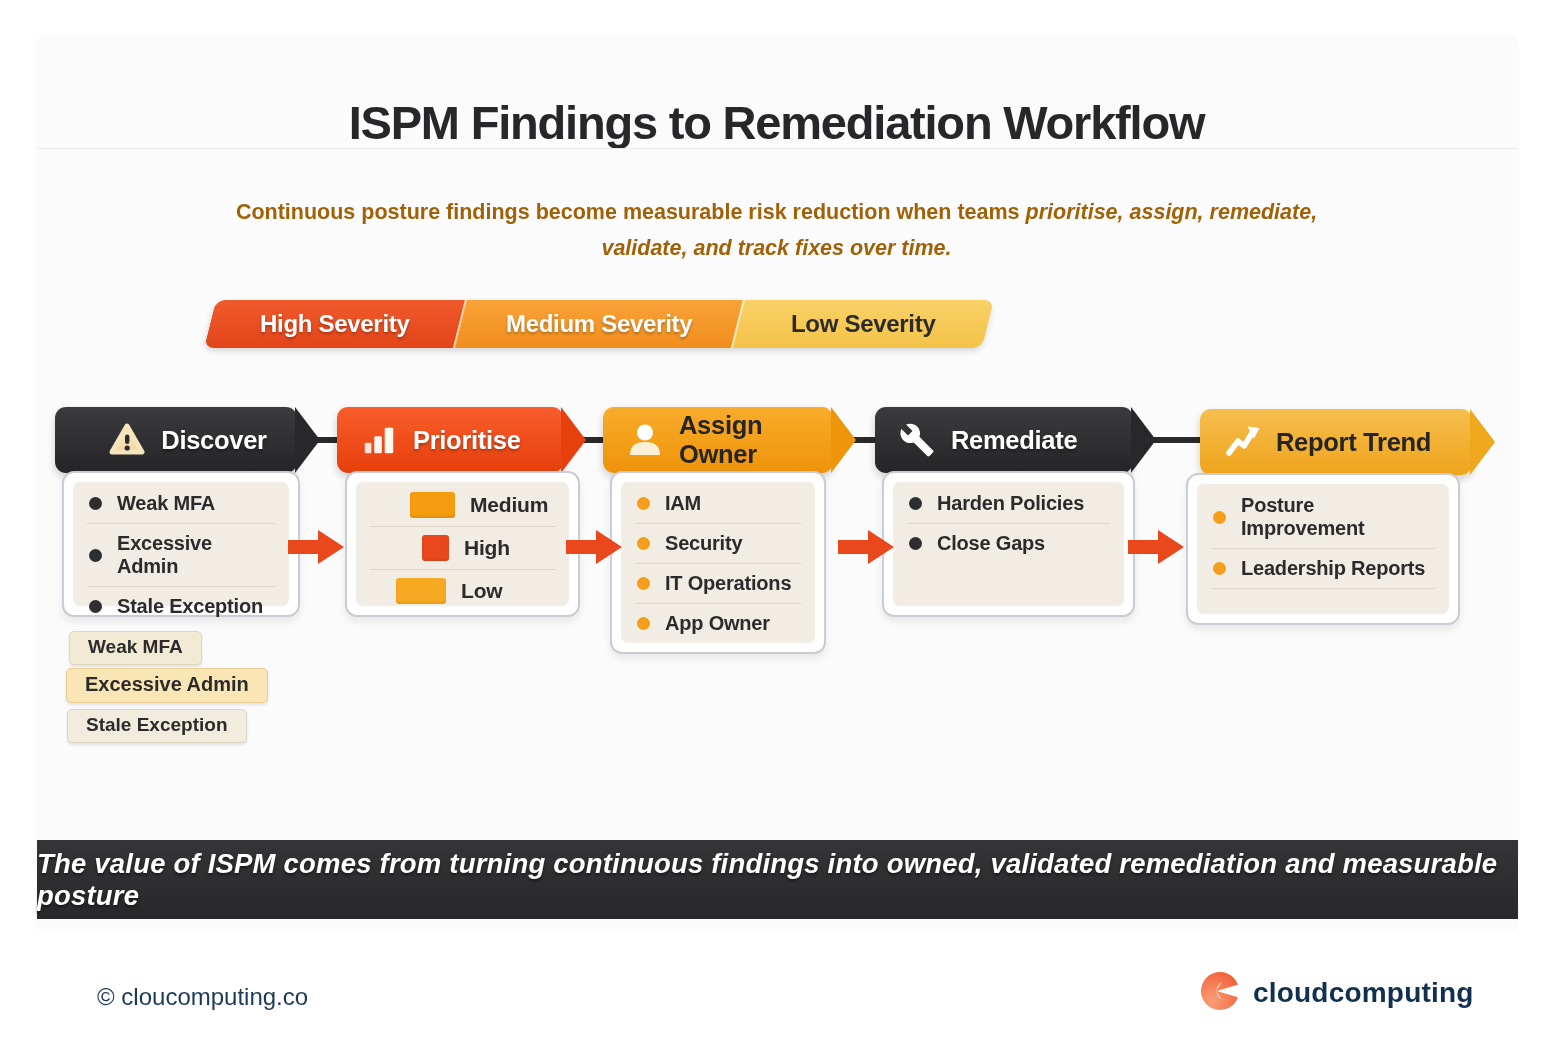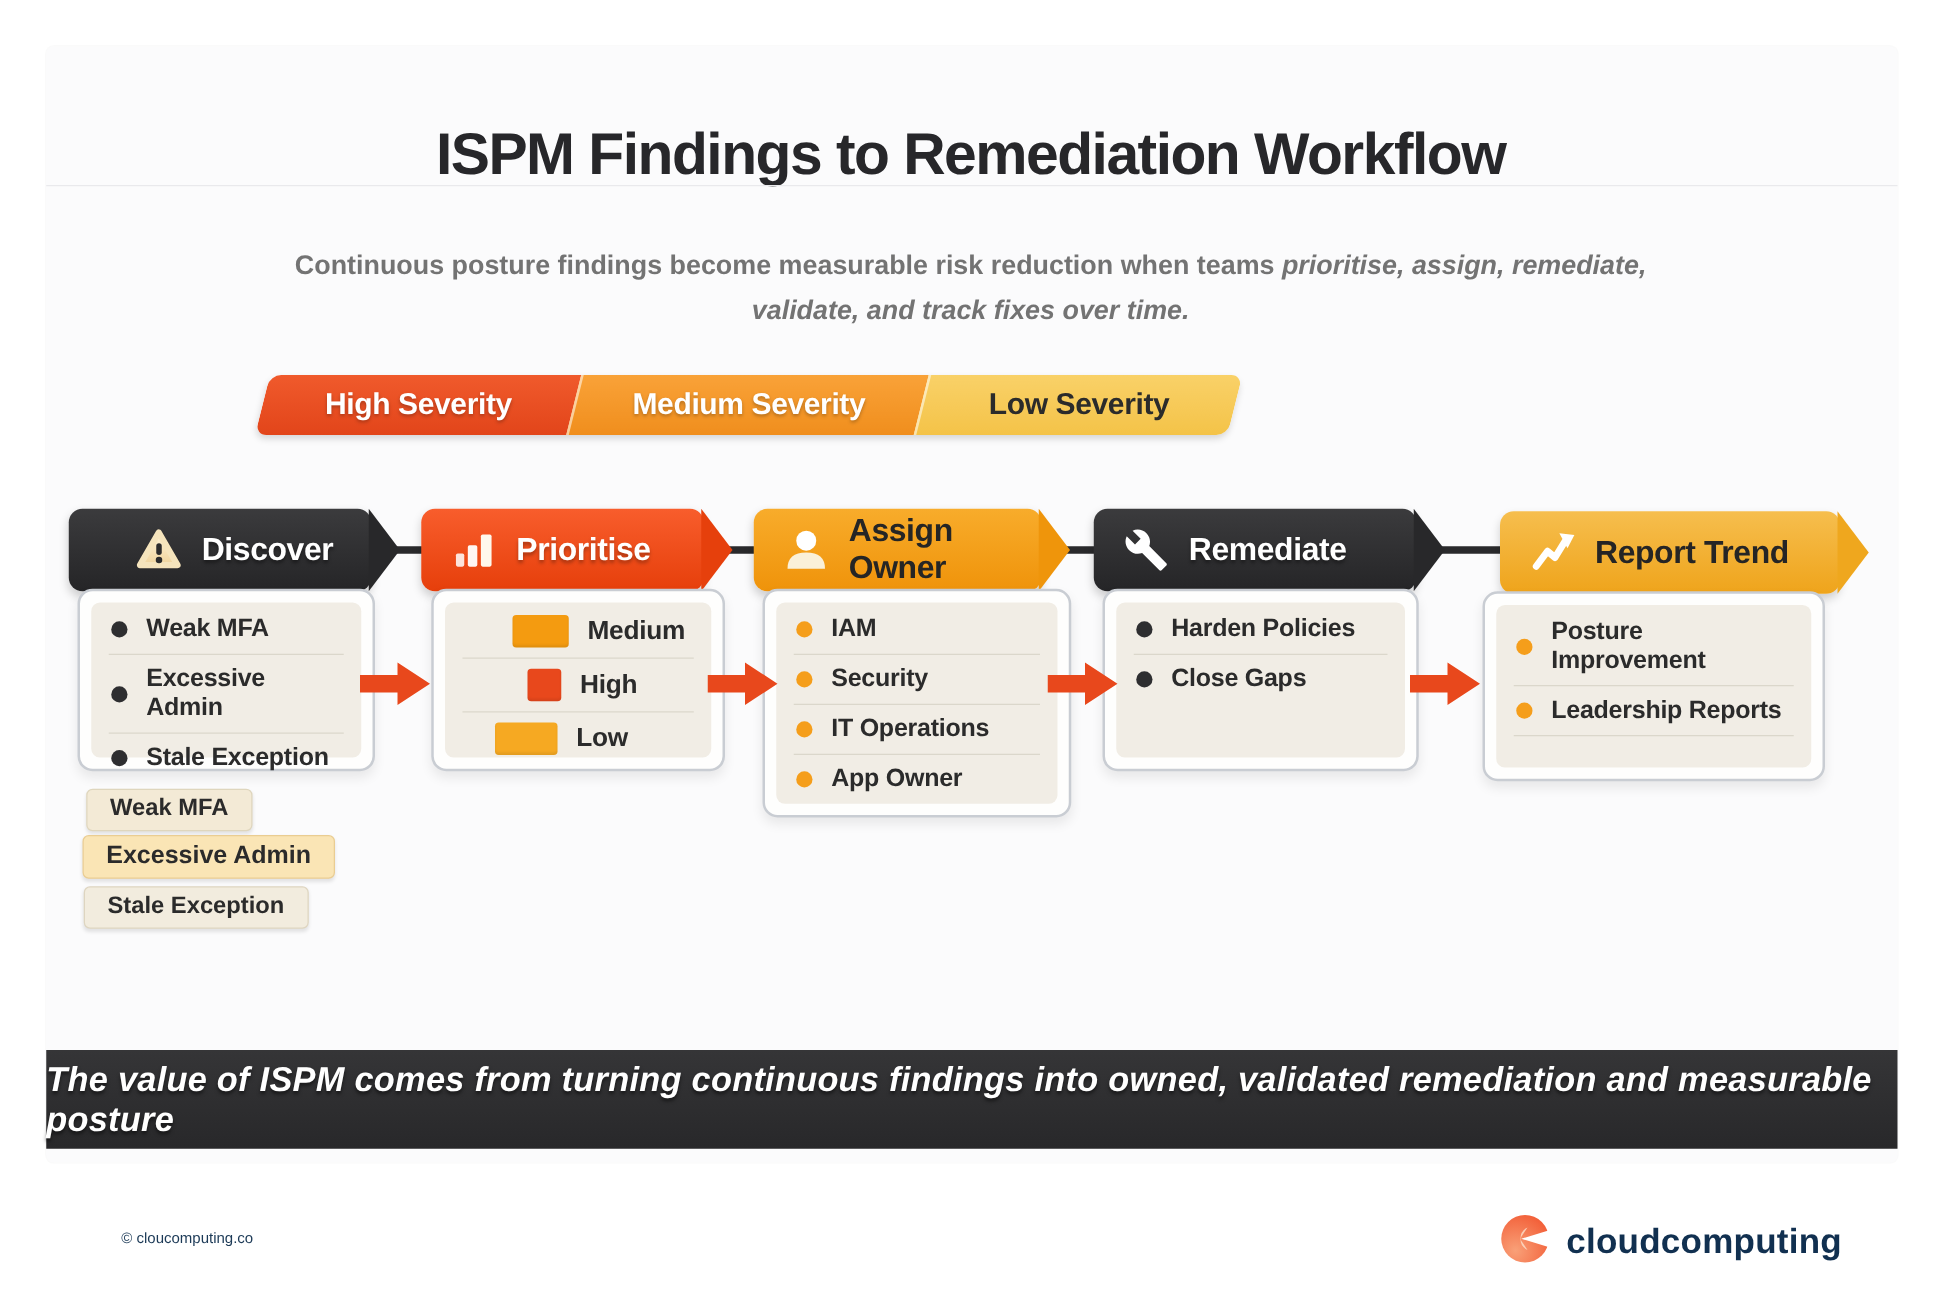--- a/index.html
+++ b/index.html
@@ -5,21 +5,21 @@
   html,body{margin:0;padding:0;background:#FFFFFF;}
   body{width:1553px;height:1047px;position:relative;overflow:hidden;
        font-family:"Liberation Sans","DejaVu Sans",sans-serif;color:#2B2B2B;}
   .panel{position:absolute;left:37px;top:37px;width:1481px;height:893px;
          background:#FBFBFC;border-radius:6px;box-shadow:0 0 0 1px rgba(0,0,0,0.02);}
   
   .title{position:absolute;left:0;right:0;top:64px;text-align:center;
          font-size:47px;font-weight:800;letter-spacing:-1.2px;color:#27272A;}
   .title-divider{position:absolute;left:37px;width:1481px;top:148px;height:1px;background:#E9E9EC;}
   .subtitle{position:absolute;left:50%;transform:translateX(-50%);top:172px;width:1140px;
-            text-align:center;font-size:21.5px;line-height:1.72;font-weight:600;color:#737373;}
+            text-align:center;font-size:21.5px;line-height:1.72;font-weight:600;color:#a16207;}
   .subtitle em{font-style:italic;font-weight:600;}
   
   .severity{position:absolute;left:210px;top:300px;width:778px;height:48px;
             display:flex;transform:skewX(-14deg);border-radius:9px;overflow:hidden;
             box-shadow:0 3px 6px rgba(0,0,0,0.15);}
   .sev{display:flex;align-items:center;justify-content:center;height:100%;}
   .sev + .sev{border-left:2px solid rgba(255,255,255,0.55);}
   .sev-high{width:250px;background:linear-gradient(#F05A2C,#E2451A);}
   .sev-medium{width:278px;background:linear-gradient(#F9A238,#F08E1D);}
   .sev-low{width:250px;background:linear-gradient(#F9D168,#F4C348);}
@@ -52,21 +52,21 @@
   .hdr-5{left:1200px;top:409px;width:272px;}
   .stage-icon{width:40px;height:40px;display:flex;align-items:center;justify-content:center;flex:0 0 auto;}
   
   .card{position:absolute;top:471px;z-index:2;box-sizing:border-box;
         background:#FEFEFD;border:2px solid #C9CDD3;border-radius:12px;
         box-shadow:0 5px 9px rgba(0,0,0,0.08);padding:9px;}
   .card .inner{background:#F1EDE5;border-radius:7px;height:100%;box-sizing:border-box;
                padding:2px 14px;}
   .card-1{left:62px;width:238px;height:146px;}
   .card-2{left:345px;width:235px;height:146px;}
-  .card-3{left:610px;width:247px;height:183px;}
+  .card-3{left:610px;width:216px;height:183px;}
   .card-4{left:882px;width:253px;height:146px;}
   .card-5{left:1186px;top:473px;width:274px;height:152px;}
   .row{display:flex;align-items:center;gap:15px;padding:8px 2px;
        border-bottom:1px solid #DBD7CB;font-size:20px;font-weight:700;
        color:#2B2B2B;letter-spacing:-0.2px;}
   .inner .row:last-child{border-bottom:none;}
   .inner.keep-last-divider .row:last-child{border-bottom:1px solid #DBD7CB;}
   .bullet{width:13px;height:13px;border-radius:50%;flex:0 0 auto;}
   .bullet.dark{background:#2E2E30;}
   .bullet.orange{background:#F59E1B;}
@@ -87,21 +87,21 @@
   .tag-1{left:69px;top:631px;font-size:19px;background:#F3EAD6;border:1px solid #DFD6BD;}
   .tag-2{left:66px;top:668px;font-size:20px;background:#FAE5B5;border:1px solid #EACD92;}
   .tag-3{left:67px;top:709px;font-size:19px;background:#F2ECDE;border:1px solid #DED5C0;}
   
   .banner{position:absolute;left:37px;top:840px;width:1481px;height:79px;
           background:linear-gradient(#353537,#28282A);display:flex;align-items:center;
           justify-content:center;}
   .banner span{color:#FFFFFF;font-style:italic;font-weight:700;font-size:27.5px;
                letter-spacing:0.2px;text-shadow:0 2px 3px rgba(0,0,0,0.5);}
   
-  .copyright{position:absolute;left:97px;top:983px;font-size:12px;color:#1C3A57;font-weight:500;}
+  .copyright{position:absolute;left:97px;top:983px;font-size:24px;color:#1C3A57;font-weight:500;}
   .brand{position:absolute;left:1200px;top:971px;height:44px;display:flex;align-items:center;gap:13px;}
   .brand-name{font-size:28px;font-weight:700;color:#113050;letter-spacing:0.2px;}
 </style>
 </head>
 <body>
 
 <div class="panel"></div>
 
 <h1 class="title">ISPM Findings to Remediation Workflow</h1>
 <div class="title-divider"></div>

